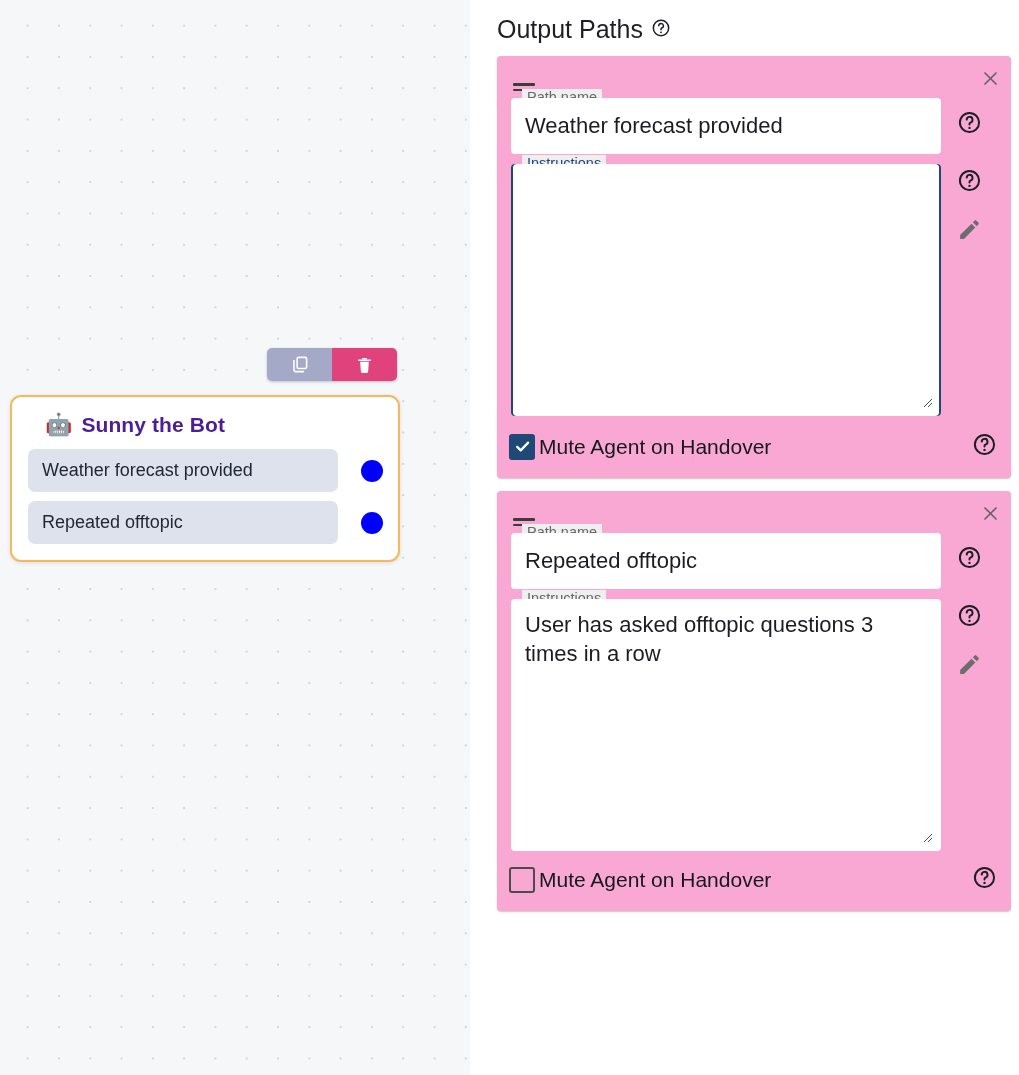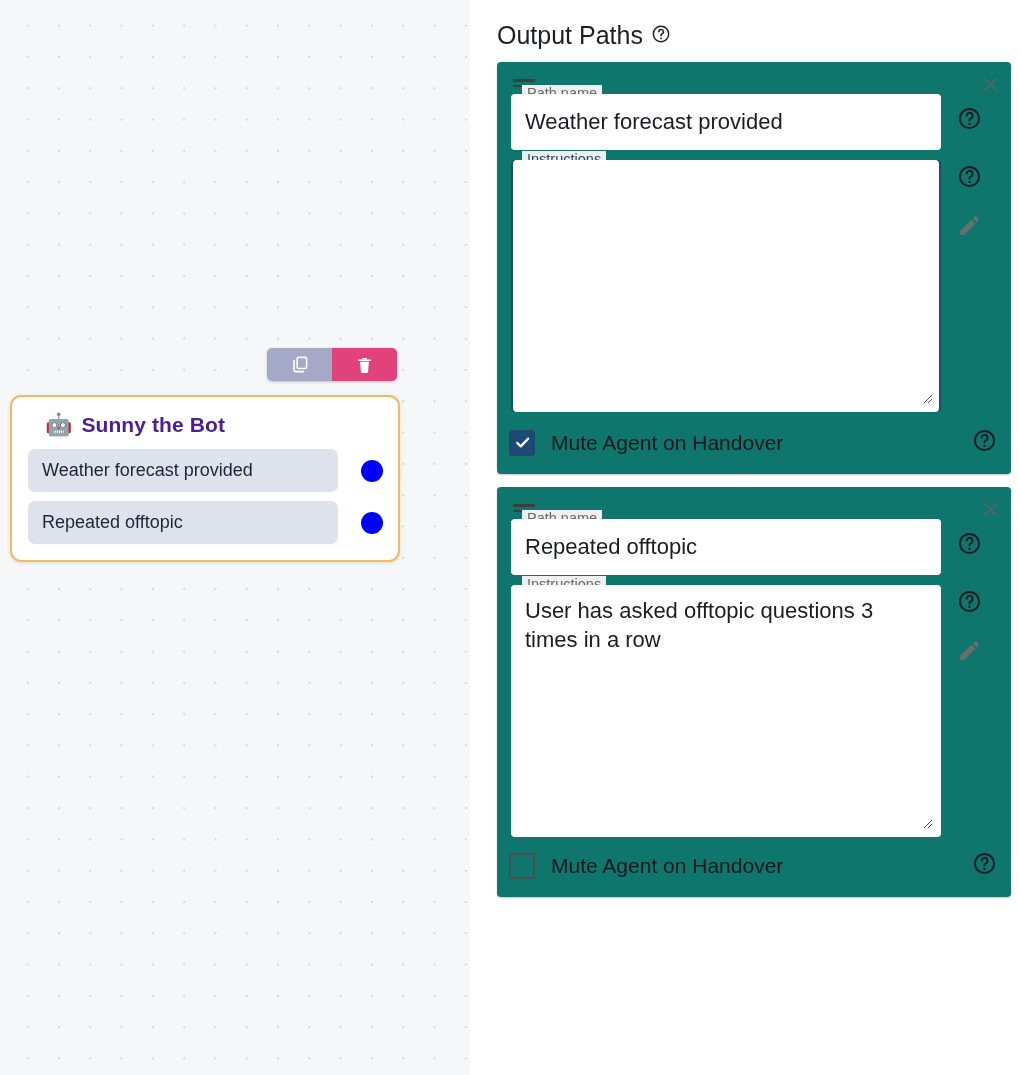--- a/index.html
+++ b/index.html
@@ -86,31 +86,31 @@
     position: relative;
     flex: 1 1 auto;
     height: 1075px;
     background: #ffffff;
     padding: 0 8px 0 27px;
     overflow: hidden;
   }
   .panel-title {
     display: flex; align-items: center; gap: 8px;
     font-size: 25px; color: #1d1f25;
-    padding: 20px 0 12px 0;
+    padding: 14px 0 12px 0;
     font-weight: normal;
   }
   .panel-title .qm { margin-top: 1px; }
 
   .card {
     position: relative;
-    background: #0f766e;
+    background: #f9a8d4;
     border-radius: 4px;
     box-shadow: 0 1px 2px rgba(0,0,0,0.16), 0 1px 1px rgba(0,0,0,0.08);
-    padding: 14px 0 0 0;
+    padding: 24px 0 0 0;
     margin-bottom: 13px;
   }
   .card-inner { padding: 0 14px 0 14px; }
 
   .drag-handle {
     width: 22px; height: 14px;
     display: flex; flex-direction: column; justify-content: center; gap: 3px;
     margin: 0 0 -6px 2px;
     cursor: grab;
   }
@@ -183,21 +183,21 @@
   .checkbox {
     width: 26px; height: 26px;
     border-radius: 3px;
     display: flex; align-items: center; justify-content: center;
     cursor: pointer; flex: 0 0 26px;
   }
   .checkbox.checked { background: #1e4976; }
   .checkbox.unchecked { border: 2.4px solid #4c4c4c; background: transparent; }
   .mute-label {
     font-size: 21px; color: #16181d;
-    margin-left: 16px; flex: 1 1 auto;
+    margin-left: 4px; flex: 1 1 auto;
   }
 
   .add-value-btn {
     display: flex; align-items: center; justify-content: center; gap: 11px;
     width: 100%;
     height: 46px;
     background: #ffffff;
     border: 1px solid #9bb0c7;
     border-radius: 4px;
     color: #1e4976;

